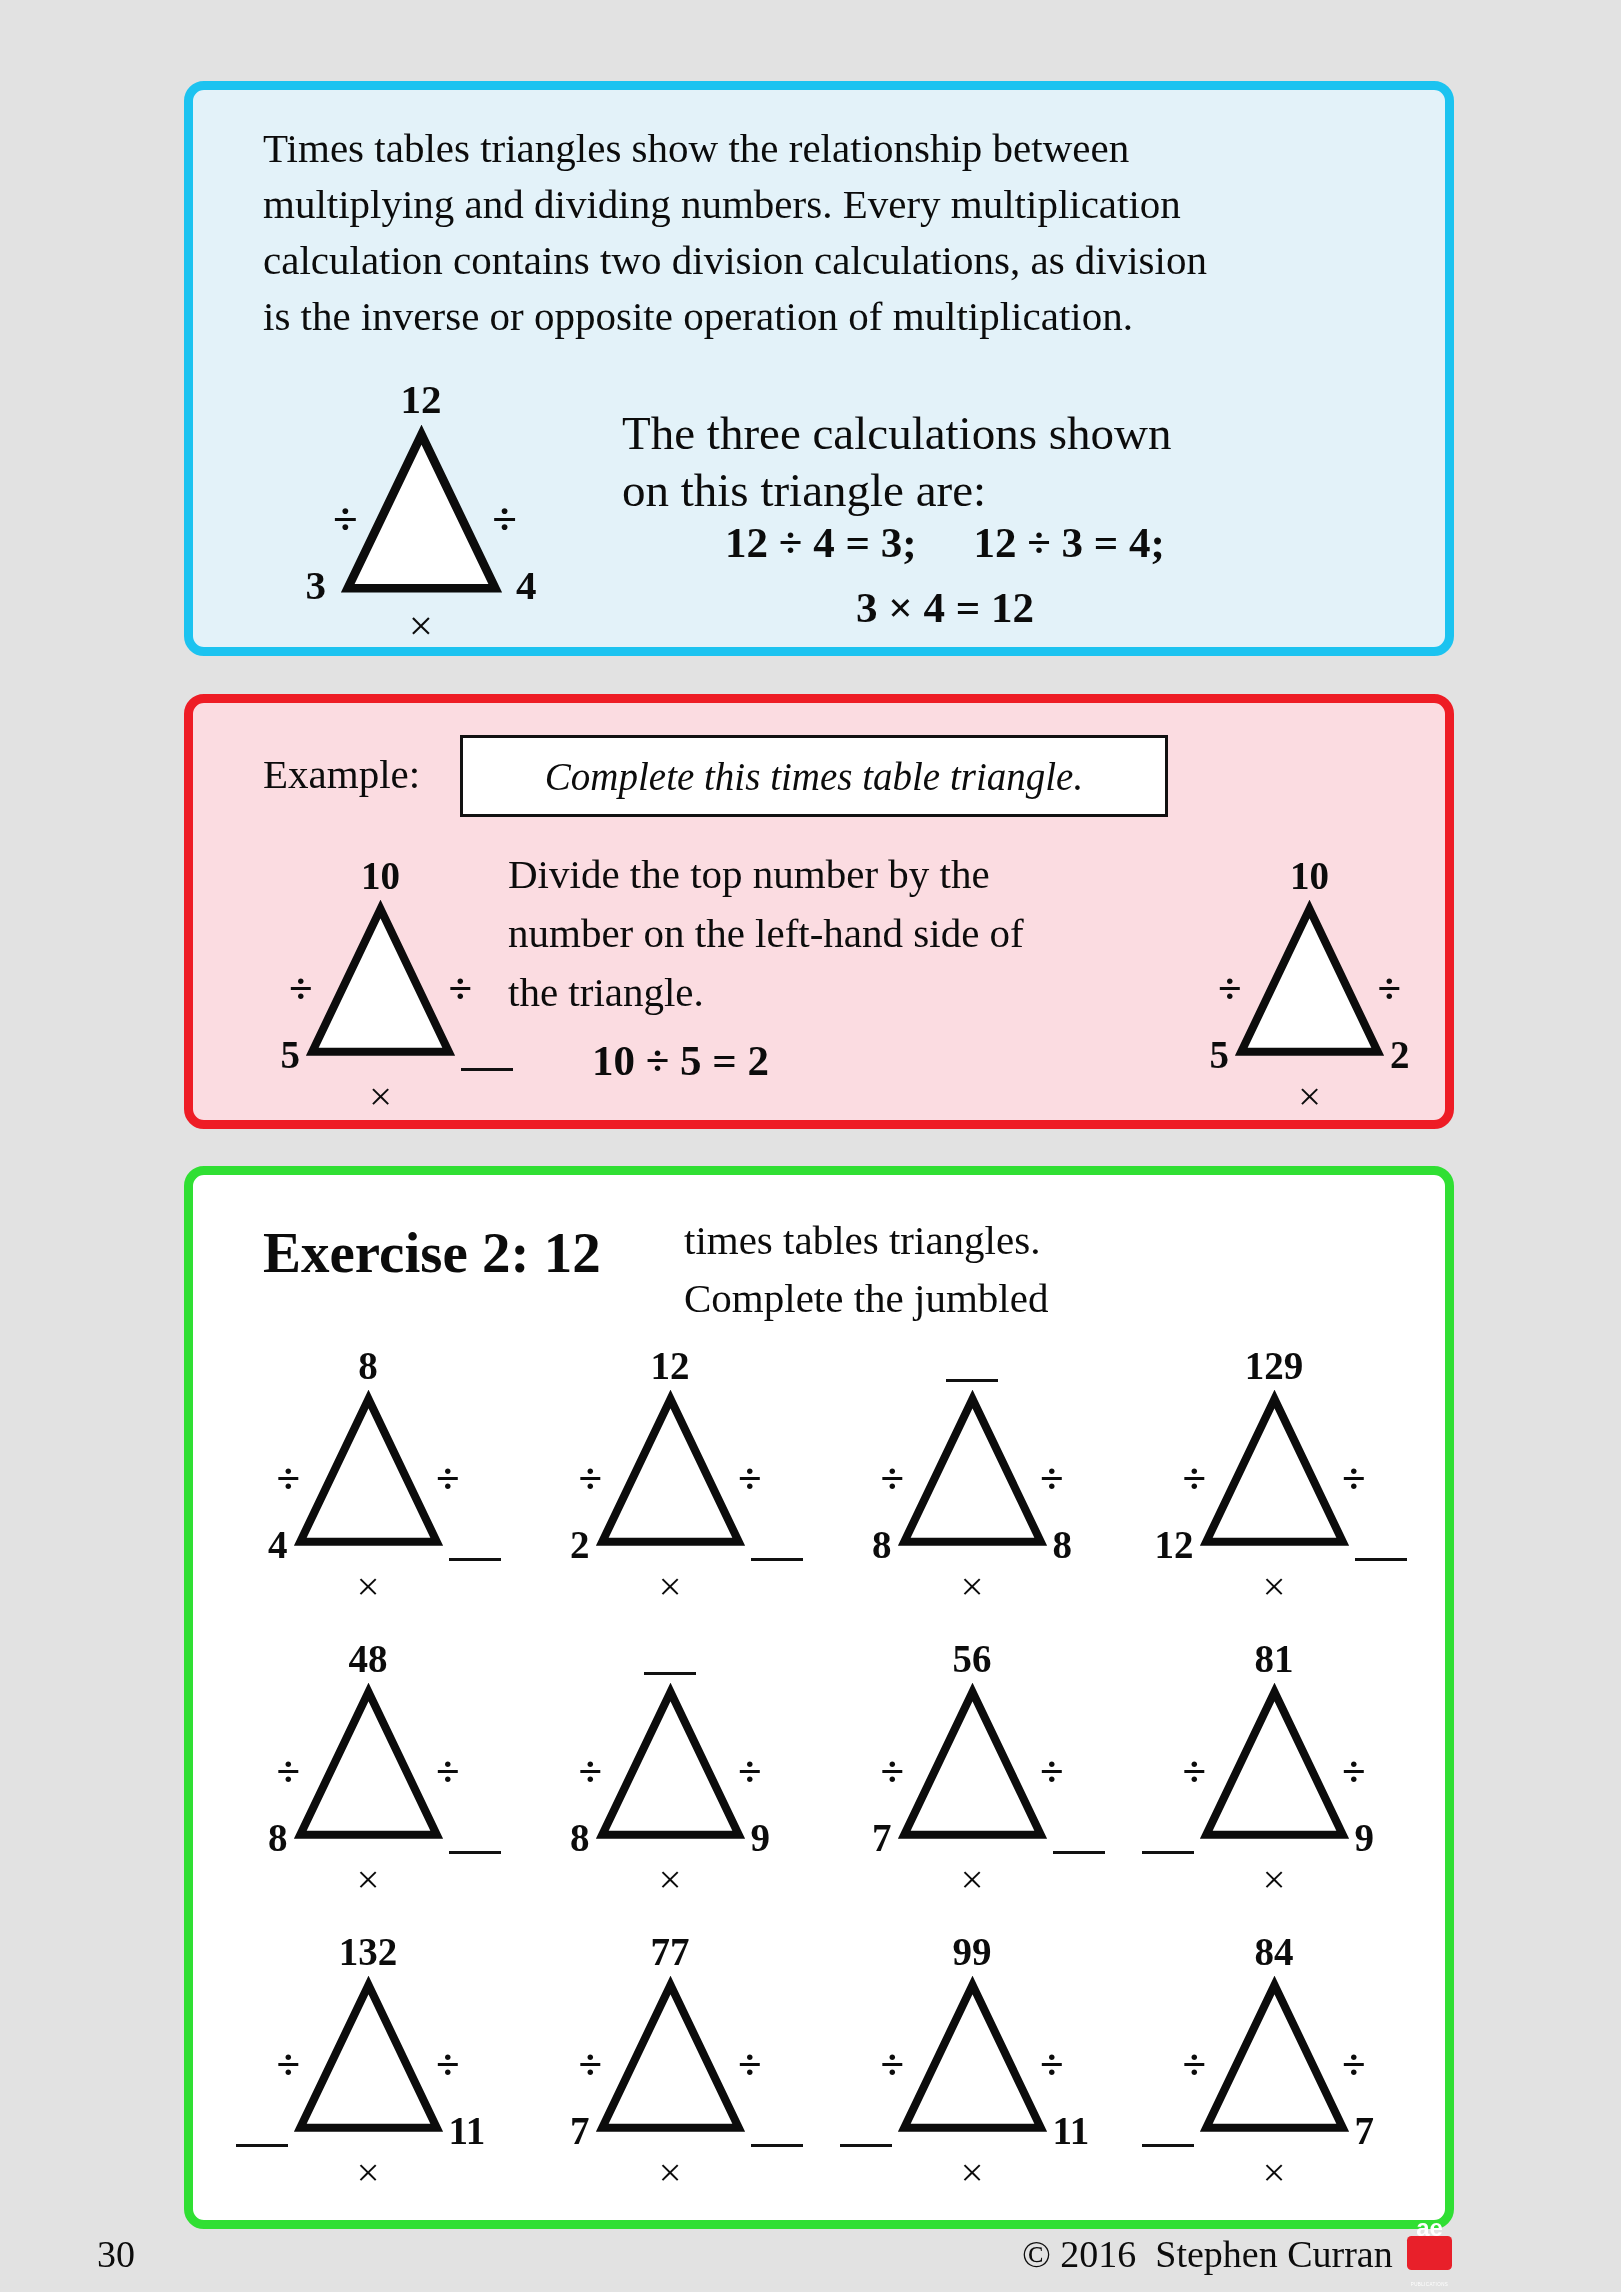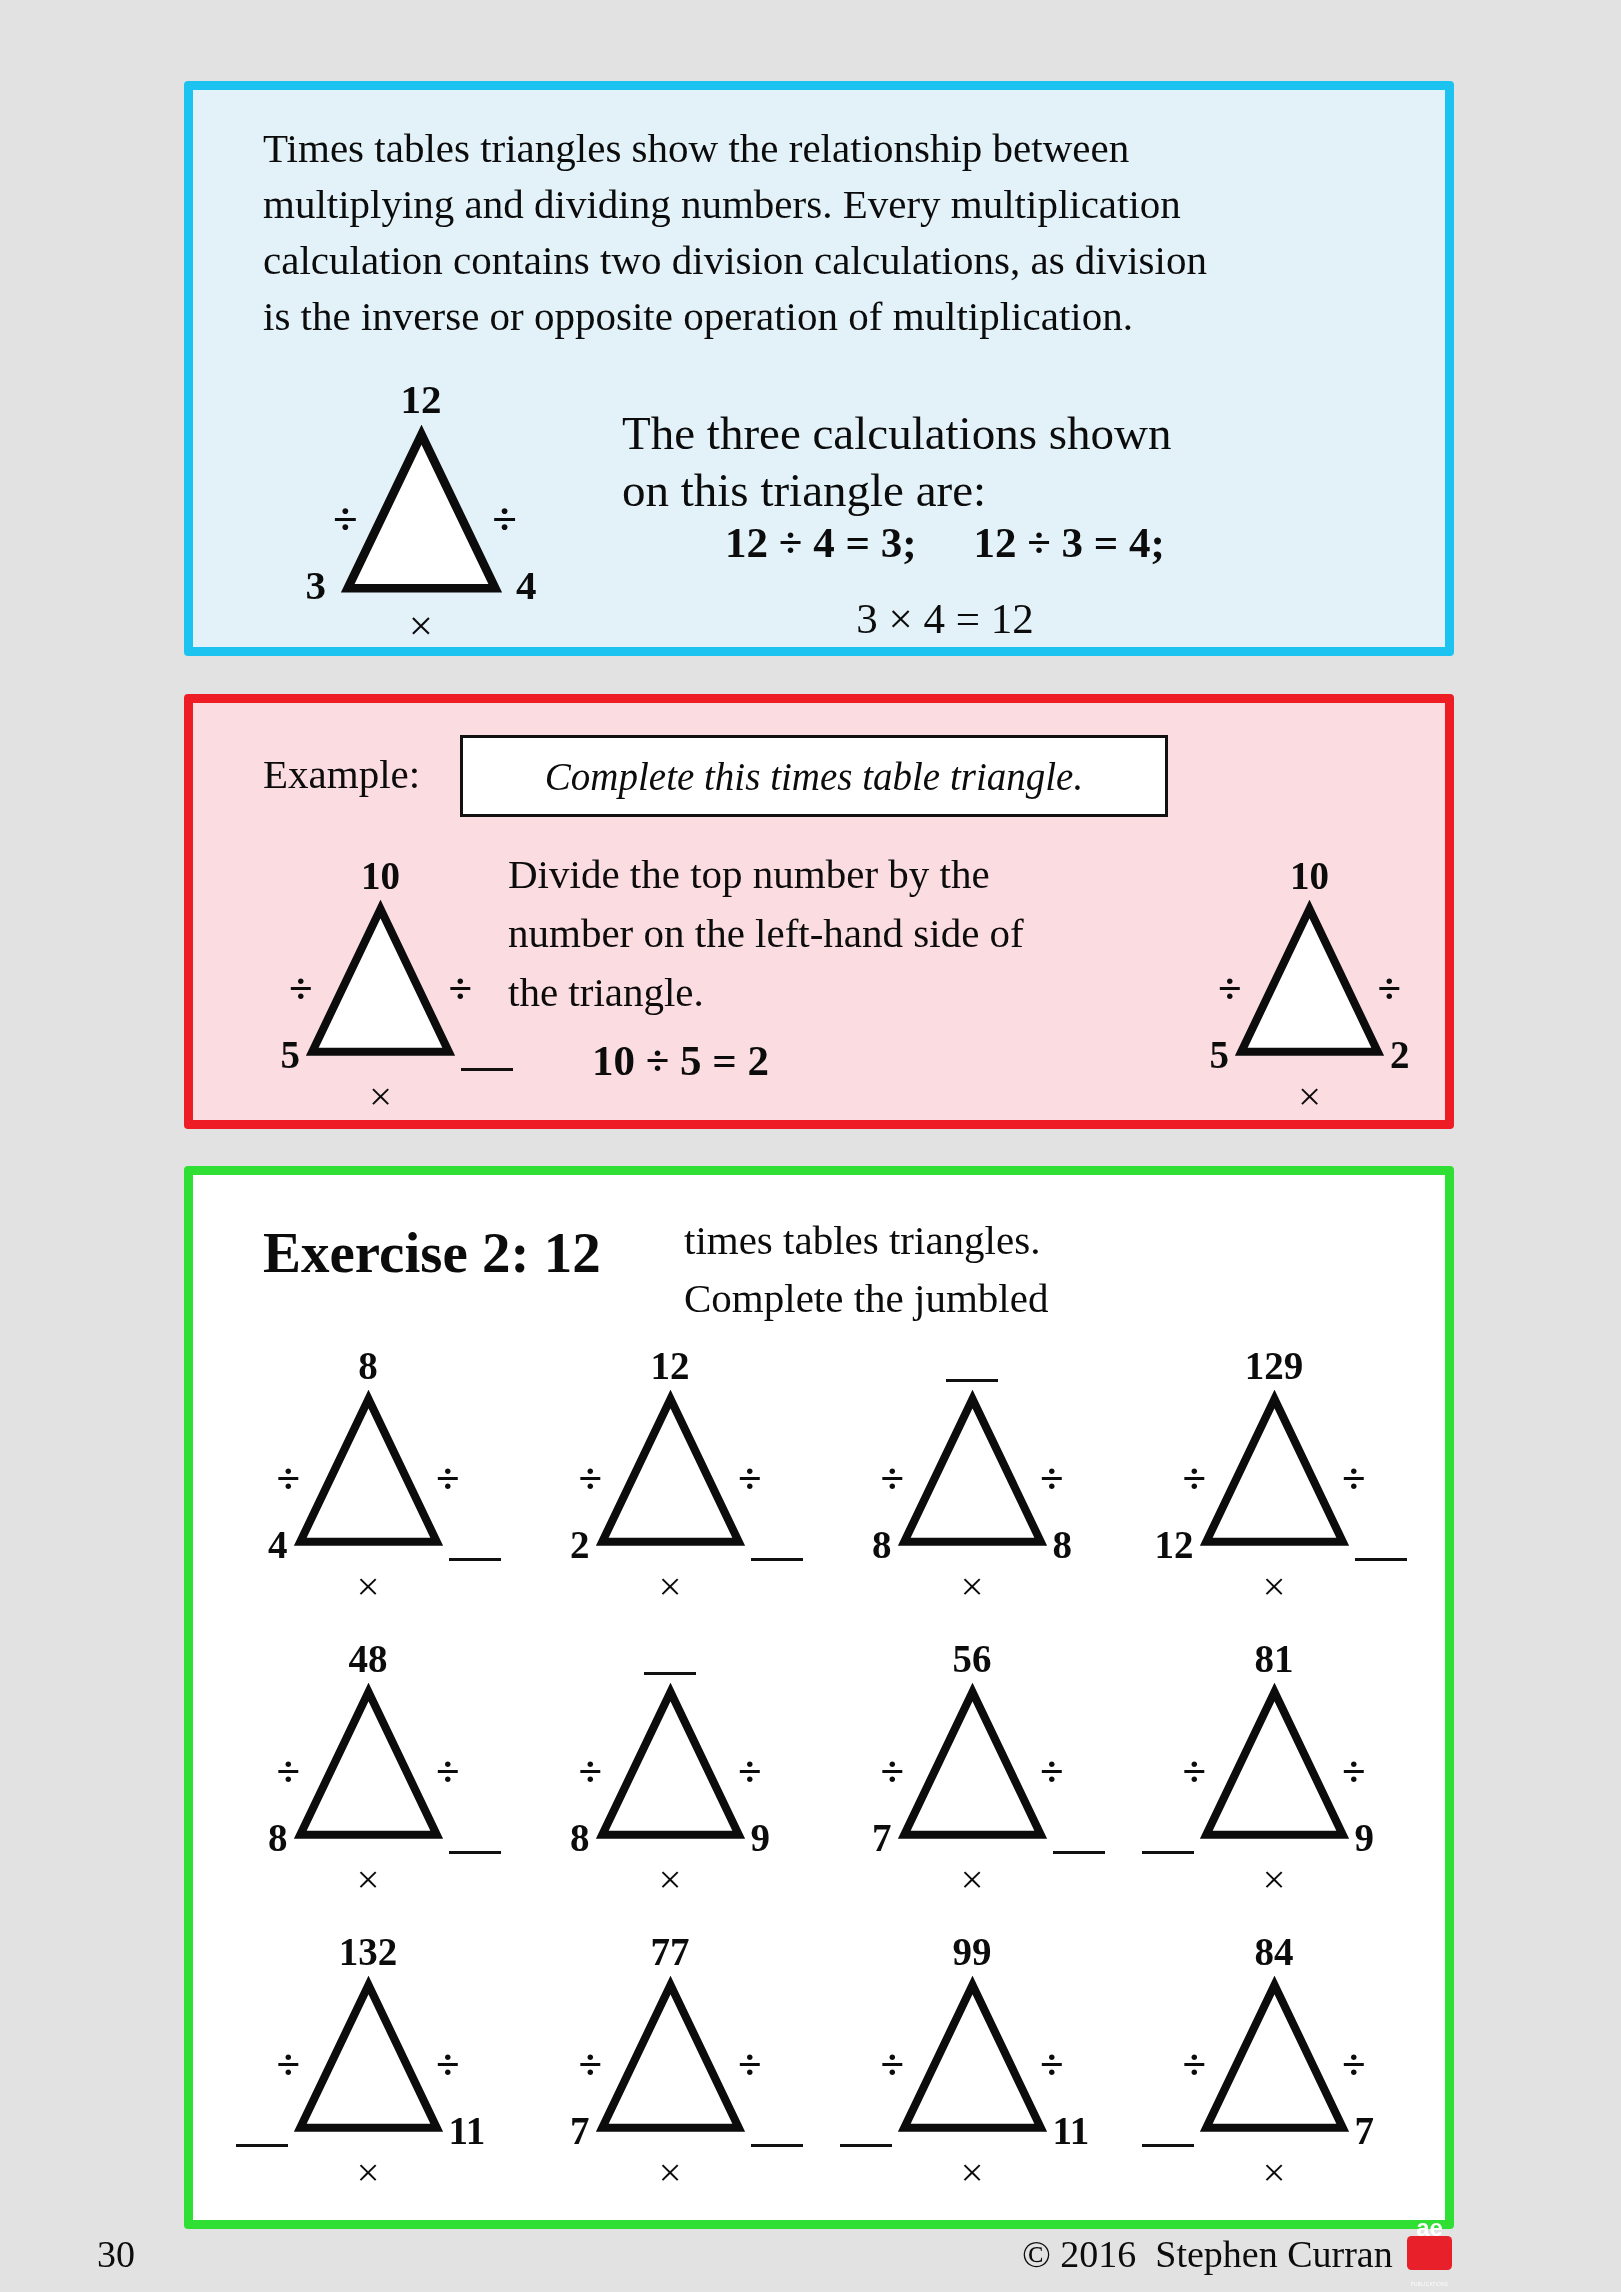--- a/index.html
+++ b/index.html
@@ -2,31 +2,31 @@
 <html style="font-size:14.3px"><head>
 <meta charset="utf-8">
 <style>
   html,body { margin:0; padding:0; }
   body {
     width:1622px; height:2293px; position:relative;
     background:#e2e2e2; overflow:hidden;
     font-family:"Liberation Serif","DejaVu Serif",serif;
     color:#0c0c0c;
   }
-  .box { position:absolute; border-radius:4px; box-sizing:border-box; }
+  .box { position:absolute; border-radius:20px; box-sizing:border-box; }
   #intro-box    { left:184px; top:81px;   width:1270px; height:575px;  background:#e3f2f9; border:9.9px solid #1cc3f0; }
   #example-box  { left:184px; top:694px;  width:1270px; height:435px;  background:#fbdce1; border:9.9px solid #ee1c25; }
   #exercise-box { left:184px; top:1166px; width:1270px; height:1063px; background:#ffffff; border:9px solid #30df33; }
   .abs { position:absolute; }
 
   
   #intro-paragraph { left:70px; top:30px; font-size:41px; line-height:56px; }
   #intro-caption   { left:429px; top:315px; font-size:47px; line-height:57px; }
   #calc-row1 { left:376px; top:428px; width:752px; display:flex; justify-content:center; gap:57px; font-size:43px; font-weight:bold; }
-  #calc-row2 { left:376px; top:504px; width:752px; text-align:center; font-size:43px; font-weight:normal; }
+  #calc-row2 { left:376px; top:493px; width:752px; text-align:center; font-size:43px; font-weight:bold; }
 
   
   .tri { position:absolute; width:269px; height:269px; }
   .t-top  { position:absolute; top:0; left:0; right:0; text-align:center; font-weight:bold; font-size:39px; height:43px; }
   .t-shape{ position:absolute; left:60px; top:47px; }
   .t-div  { position:absolute; top:111px; font-size:43px; font-weight:bold; }
   .t-div-l{ left:43px; } .t-div-r{ right:43px; }
   .t-bl   { position:absolute; top:179px; left:0;  width:54px; text-align:right; font-size:39px; font-weight:bold; }
   .t-br   { position:absolute; top:179px; right:0; width:54px; text-align:left;  font-size:39px; font-weight:bold; }
   .t-mul  { position:absolute; top:219px; left:0; right:0; text-align:center; font-size:41px; }

